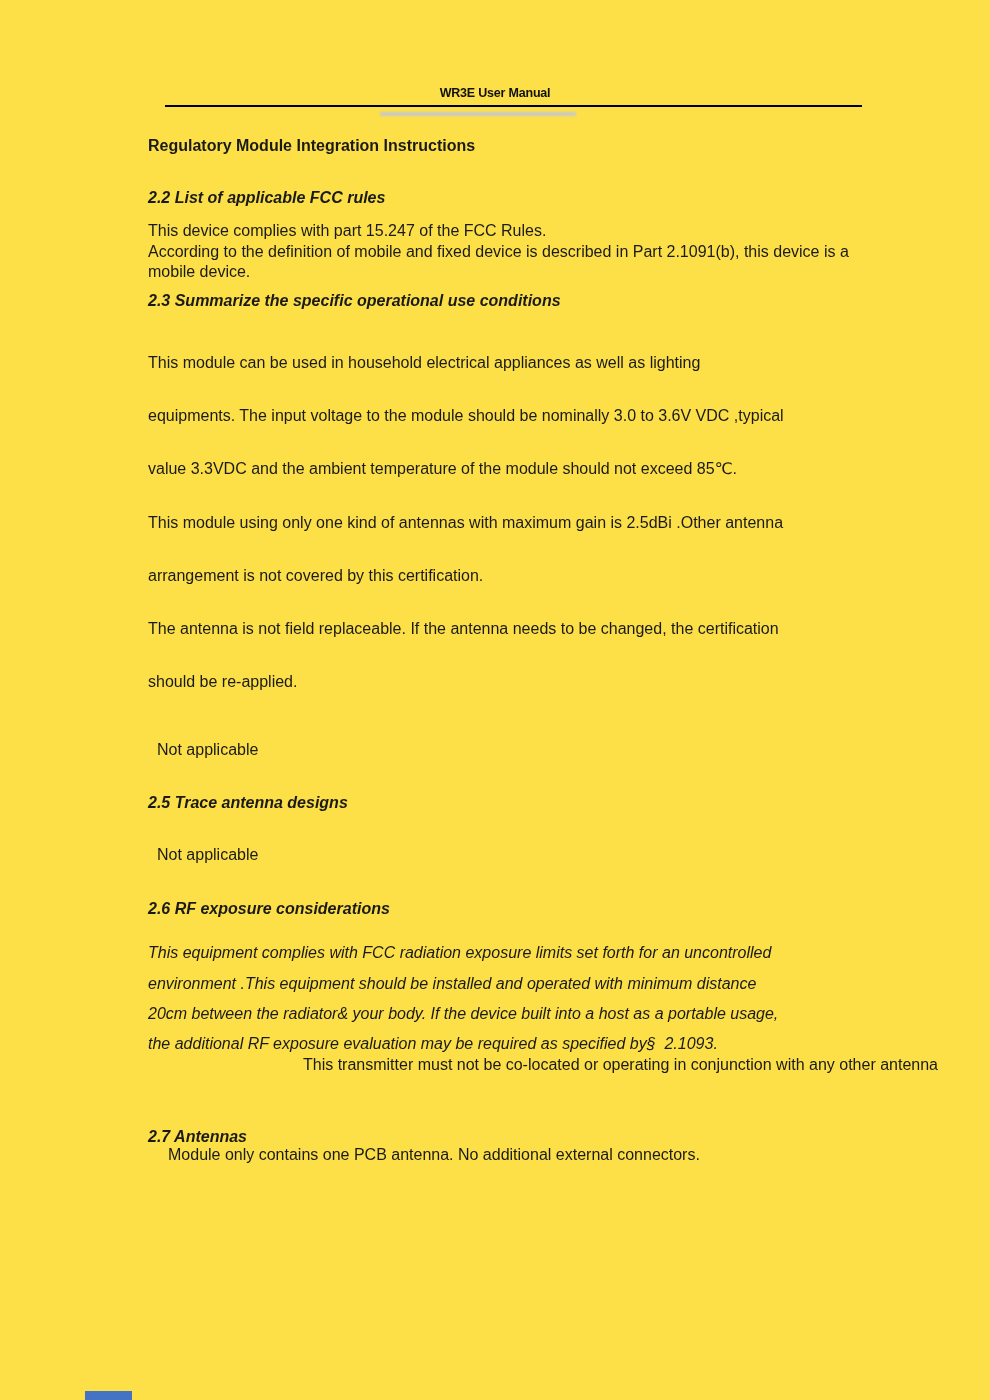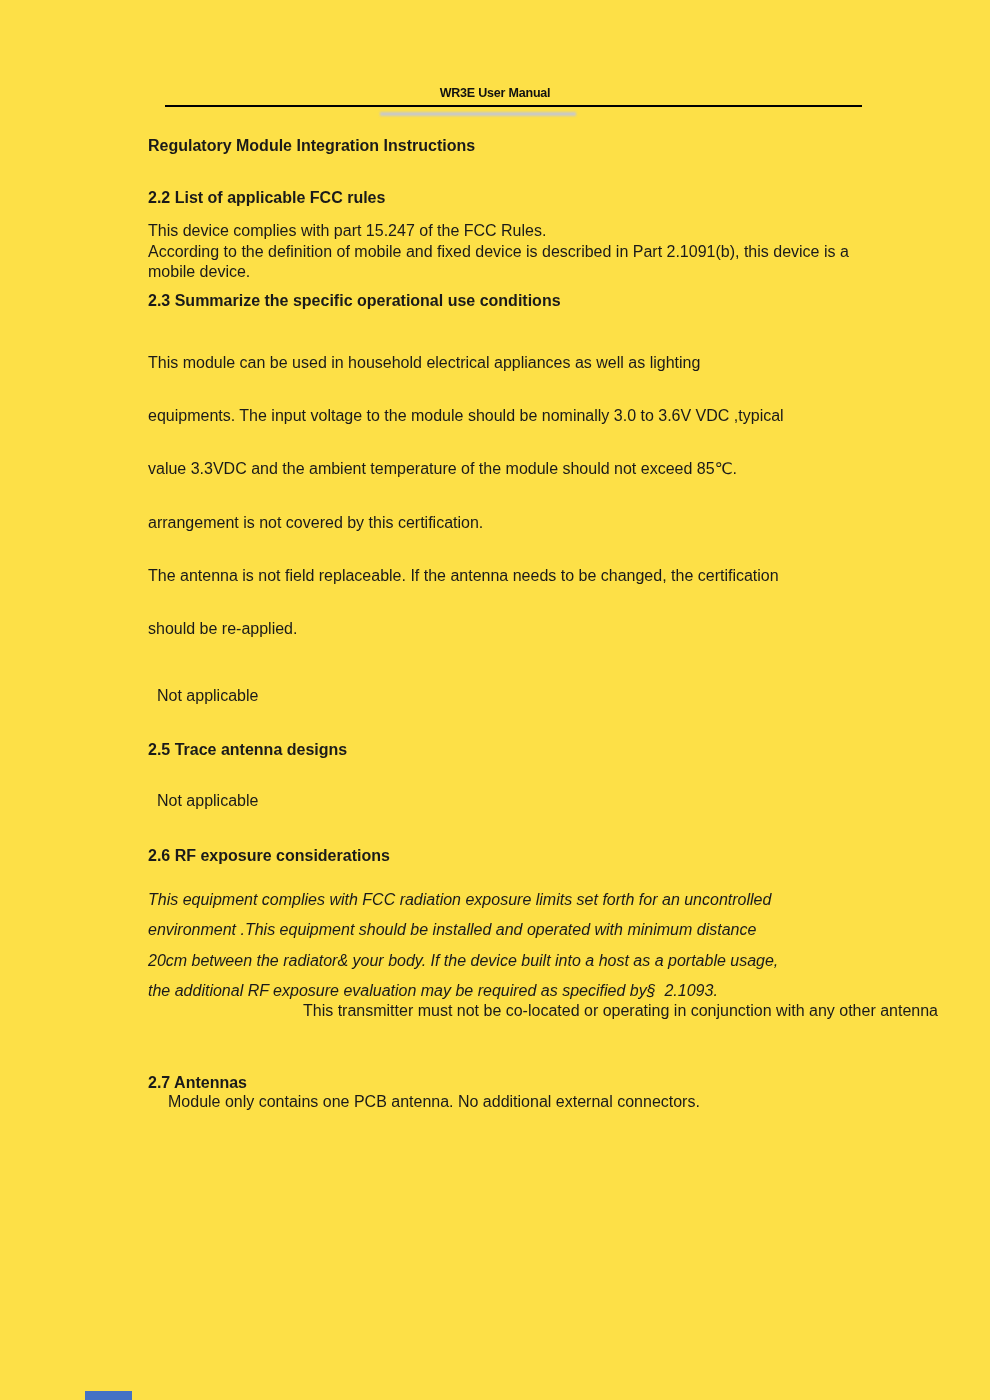--- a/index.html
+++ b/index.html
@@ -43,20 +43,21 @@
     margin: 30px 0 0 0;
     font-size: 16px;
     font-weight: bold;
     line-height: 18.4px;
   }
   .sec-heading {
     margin: 0;
     font-size: 16px;
     font-weight: bold;
     line-height: 18.4px;
+    font-style: italic;
   }
   .h22 { margin-top: 34px; }
   .h23 { margin-top: 9px; }
   .h24 { margin-top: 16px; }
   .h25 { margin-top: 35px; }
   .h26 { margin-top: 36px; }
   .h27 { margin-top: 52px; }
   .para { margin: 0; }
   .para .line { white-space: pre; }
   .p-tight  { margin-top: 13px; line-height: 20.8px; }   
@@ -97,20 +98,21 @@
       <div class="line">This device complies with part 15.247 of the FCC Rules.</div>
       <div class="line">According to the definition of mobile and fixed device is described in Part 2.1091(b), this device is a</div>
       <div class="line">mobile device.</div>
     </div>
 
     <div class="sec-heading h23">2.3 Summarize the specific operational use conditions</div>
     <div class="para p-wide">
       <div class="line">This module can be used in household electrical appliances as well as lighting</div>
       <div class="line">equipments. The input voltage to the module should be nominally 3.0 to 3.6V VDC ,typical</div>
       <div class="line">value 3.3VDC and the ambient temperature of the module should not exceed 85℃.</div>
+      <div class="line">This module using only one kind of antennas with maximum gain is 2.5dBi .Other antenna</div>
       <div class="line">arrangement is not covered by this certification.</div>
       <div class="line">The antenna is not field replaceable. If the antenna needs to be changed, the certification</div>
       <div class="line">should be re-applied.</div>
     </div>
 
     <div class="na-line na1">Not applicable</div>
 
     <div class="sec-heading h25">2.5 Trace antenna designs</div>
     <div class="na-line na2">Not applicable</div>
 

